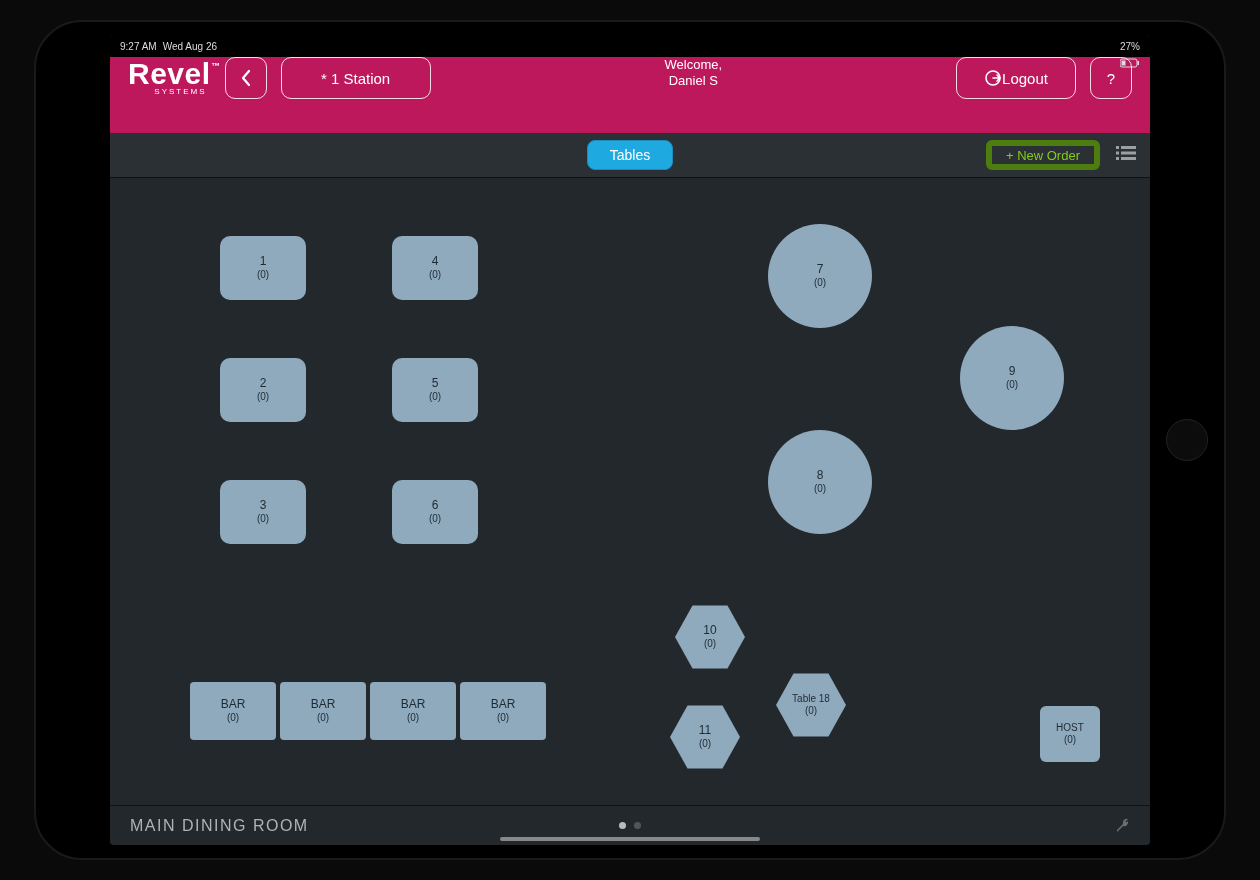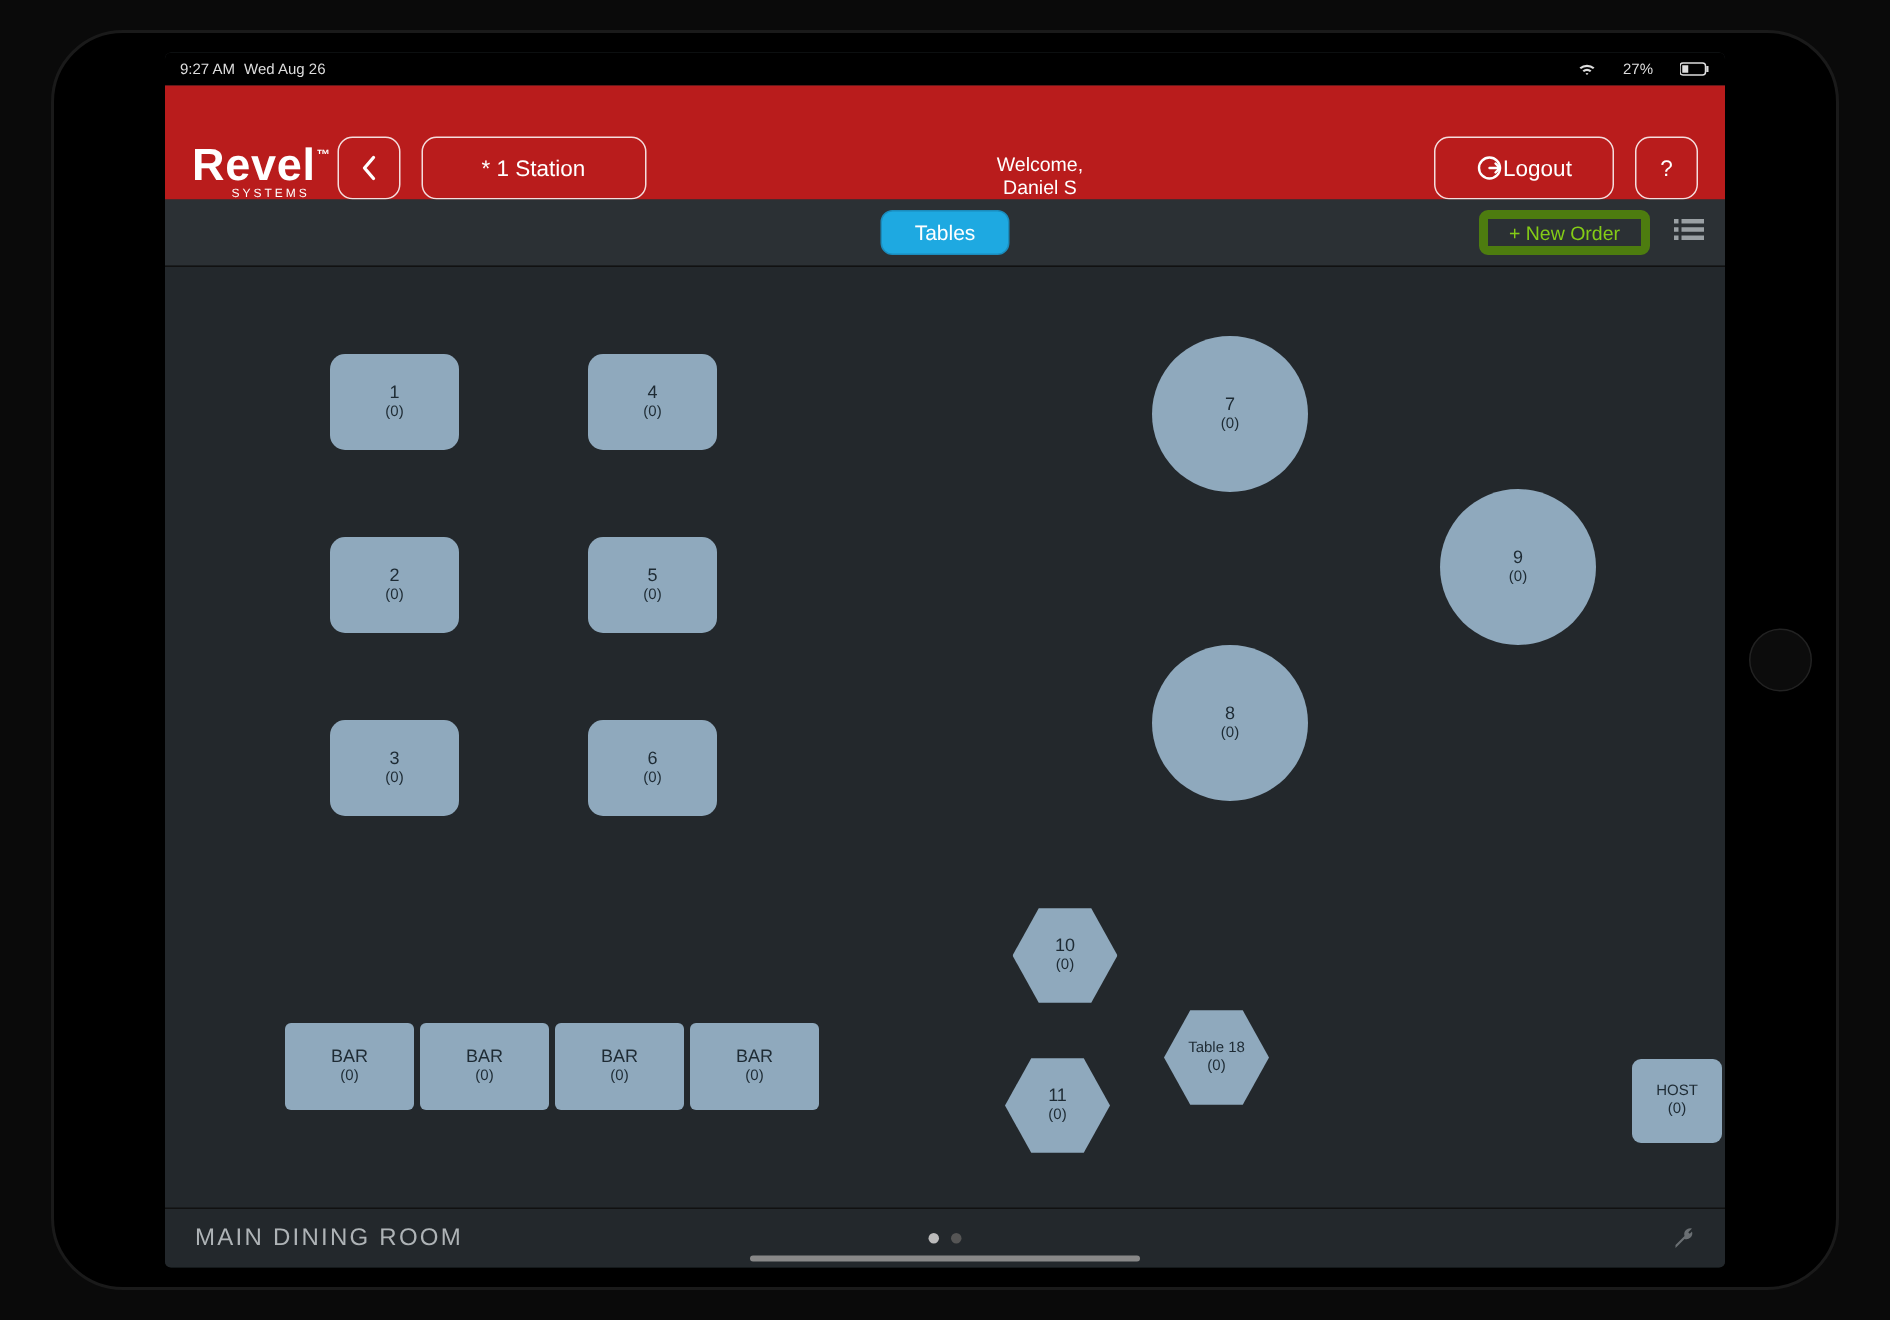--- a/index.html
+++ b/index.html
@@ -7,24 +7,24 @@
 
   
   .ipad-shell { position: relative; width: 1192px; height: 840px; background: #000; border-radius: 48px; border: 2px solid #1a1a1a; display:flex; align-items:center; justify-content:center; }
   .home-button { position:absolute; right:16px; top:50%; transform:translateY(-50%); width:42px; height:42px; border-radius:50%; background:#0c0c0c; border:1px solid #222; }
 
   .screen { position: relative; width: 1040px; height: 810px; background: #23282c; border-radius: 4px; overflow:hidden; }
 
   
   .statusbar { height:22px; background:#000; color:#ddd; font-size:10px; display:flex; align-items:center; padding:0 10px; justify-content:space-between; }
   .statusbar .left { display:flex; gap:6px; }
-  .statusbar .right { display:flex; gap:18px; align-items:center; }
-
-  
-  .header { height:76px; background:#b91c1c; display:flex; align-items:flex-end; padding:0 18px; gap:14px; color:#fff; }
+  .statusbar .right { display:flex; gap:6px; align-items:center;flex-direction:column; }
+
+  
+  .header { height:76px; background:#be185d; display:flex; align-items:flex-start; padding:0 18px; gap:14px; color:#fff; }
   .logo { font-size:30px; font-weight:700; letter-spacing:.5px; position:relative; }
   .logo .tm { font-size:9px; position:absolute; top:4px; right:-10px;}
   .sub-logo { font-size:8px; letter-spacing:2px; display:block; text-align:right; margin-top:-4px; margin-right:4px;}
 
   .hdr-btn { height:42px; min-width:42px; border:1.5px solid rgba(255,255,255,.85); border-radius:10px; background:transparent; color:#fff; font-size:15px; display:flex; align-items:center; justify-content:center; padding:0 20px; cursor:pointer; }
   .hdr-btn.back { width:42px; padding:0; }
   .hdr-btn.orders { width:150px; margin-left:20px; }
   .hdr-btn.station { width:150px; }
   .welcome { flex:0 0 auto; text-align:center; font-size:13px; line-height:1.2; margin:0 24px; }
   .spacer { flex:1; }
@@ -39,21 +39,21 @@
 
   
   .floor { position:relative; width:100%; height:calc(100% - 22px - 76px - 44px - 40px); background:#23282c; border-top:1px solid #111; }
   .table { position:absolute; background:#8fa9bd; color:#1e2b34; display:flex; flex-direction:column; align-items:center; justify-content:center; font-size:11px; line-height:1.25; cursor:pointer; text-align:center;}
   .table .num { font-size:12px; }
   .table .sub { font-size:10px; }
   .rect { width:86px; height:64px; border-radius:10px; }
   .bar-seat { width:86px; height:58px; border-radius:4px; }
   .circle-lg { width:104px; height:104px; border-radius:50%; }
   .hex { width:70px; height:70px; clip-path: polygon(25% 5%, 75% 5%, 100% 50%, 75% 95%, 25% 95%, 0% 50%); border-radius:4px;}
-  .sq { width:60px; height:56px; border-radius:6px;margin-left:48px; }
+  .sq { width:60px; height:56px; border-radius:6px; }
 
   
   .footer { height:40px; background:#23282c; color:#aeb3b6; display:flex; align-items:center; padding:0 20px; font-size:16px; letter-spacing:1.5px; border-top:1px solid #111; position:relative;}
   .pager { position:absolute; left:50%; transform:translateX(-50%); display:flex; gap:8px; }
   .pager .dot { width:7px; height:7px; border-radius:50%; background:#555;}
   .pager .dot.active { background:#bbb; }
   .wrench { position:absolute; right:18px; color:#666; font-size:16px;}
   .home-ind { position:absolute; bottom:4px; left:50%; transform:translateX(-50%); width:260px; height:4px; background:#888; border-radius:3px;}
 
   svg { display:block; }

